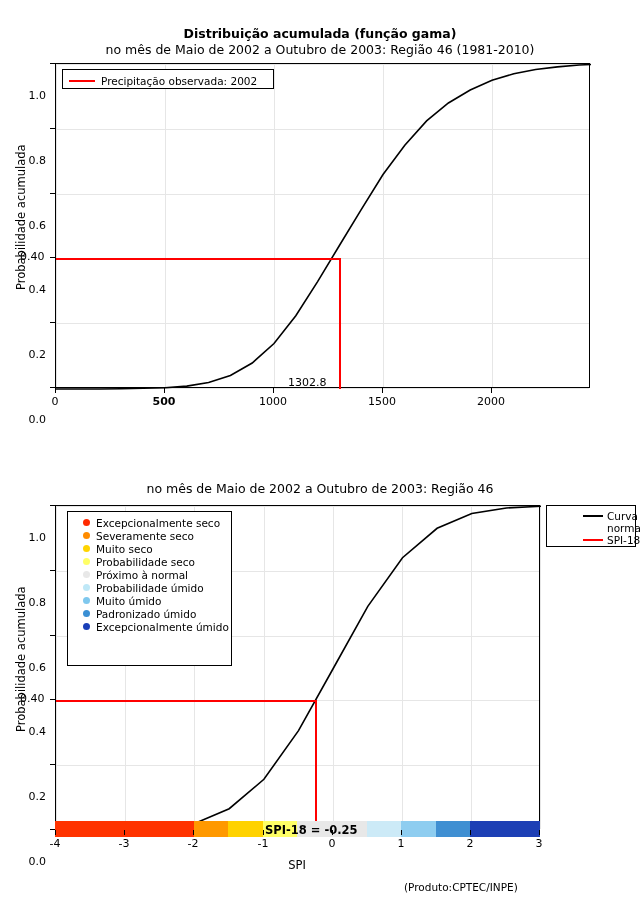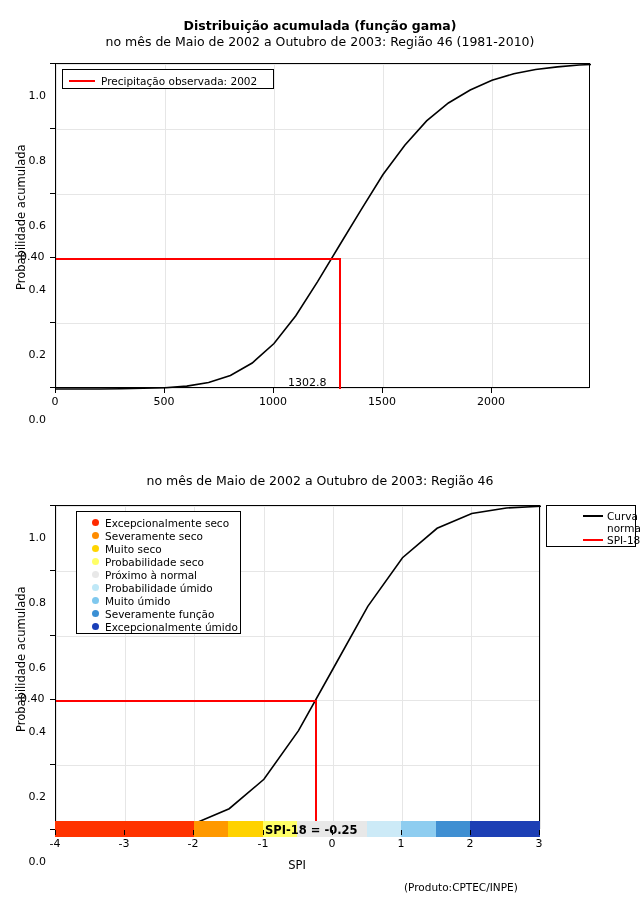--- a/index.html
+++ b/index.html
@@ -13,21 +13,21 @@
   }
   .panel{position:absolute;left:0;width:640px;}
   #panel-top{top:0;height:455px;}
   #panel-bottom{top:455px;height:445px;}
 
   .title{
     text-align:center;
     font-size:12.5px;
     font-weight:bold;
     line-height:16px;
-    margin:8px;
+    margin:16px;
     padding-top:10px;
   }
   .title .l2{display:block;font-weight:normal;}
   .plotbox{
     position:absolute;
     border:1px solid #000;
     background:#fff;
     box-sizing:border-box;
   }
   .gridline{position:absolute;background:#e6e6e6;}
@@ -142,21 +142,21 @@
     </div>
   </div>
 
   <div class="tick x" style="left:55px;top:388px;"></div>
   <div class="tick x" style="left:164px;top:388px;"></div>
   <div class="tick x" style="left:273px;top:388px;"></div>
   <div class="tick x" style="left:382px;top:388px;"></div>
   <div class="tick x" style="left:491px;top:388px;"></div>
 
   <div class="ticklabel x" style="left:55px;top:395px;">0</div>
-  <div class="ticklabel x" style="left:164px;top:395px;">500</div>
+  <div class="ticklabel x" style="left:164px;top:395px;font-weight:bold;">500</div>
   <div class="ticklabel x" style="left:273px;top:395px;text-align:right;">1000</div>
   <div class="ticklabel x" style="left:382px;top:395px;">1500</div>
   <div class="ticklabel x" style="left:491px;top:395px;">2000</div>
 
   <div class="tick y" style="left:50px;top:387px;"></div>
   <div class="tick y" style="left:50px;top:322px;"></div>
   <div class="tick y" style="left:50px;top:257px;"></div>
   <div class="tick y" style="left:50px;top:193px;"></div>
   <div class="tick y" style="left:50px;top:128px;"></div>
   <div class="tick y" style="left:50px;top:63px;"></div>
@@ -199,21 +199,21 @@
     <div class="gridline h" style="top:65px;left:0;width:100%;"></div>
     <div class="gridline h" style="top:0px;left:0;width:100%;"></div>
 
     <svg class="curve" width="485" height="325" viewBox="0 0 485 325" preserveAspectRatio="none">
       <polyline fill="none" stroke="#000000" stroke-width="1.6" points="0,325 34.6,325 69.3,324.7 103.9,323.0 138.6,317.5 173.2,302.7 207.9,273.3 242.5,224.6 277.2,162.5 311.8,100.4 346.5,51.7 381.1,22.3 415.8,7.5 450.4,2.0 485,0.3"></polyline>
     </svg>
 
     <div class="redline h" style="left:0px;top:194px;width:260px;"></div>
     <div class="redline v" style="left:259px;top:194px;height:131px;"></div>
 
-    <div class="legendbox" style="left:20px;top:5px;width:165px;height:123px;">
+    <div class="legendbox" style="left:11px;top:5px;width:165px;height:155px;">
       <div class="legrow">
         <span class="legdot" style="background:#ff2a00;"></span>
         <span class="legtext">Excepcionalmente seco</span>
       </div>
       <div class="legrow">
         <span class="legdot" style="background:#ff8c00;"></span>
         <span class="legtext">Severamente seco</span>
       </div>
       <div class="legrow">
         <span class="legdot" style="background:#ffd400;"></span>
@@ -230,21 +230,21 @@
       <div class="legrow">
         <span class="legdot" style="background:#bfe8f7;"></span>
         <span class="legtext">Probabilidade úmido</span>
       </div>
       <div class="legrow">
         <span class="legdot" style="background:#7fc8ee;"></span>
         <span class="legtext">Muito úmido</span>
       </div>
       <div class="legrow">
         <span class="legdot" style="background:#3a8fd4;"></span>
-        <span class="legtext">Severamente função</span>
+        <span class="legtext">Padronizado úmido</span>
       </div>
       <div class="legrow">
         <span class="legdot" style="background:#1a3fb8;"></span>
         <span class="legtext">Excepcionalmente úmido</span>
       </div>
     </div>
   </div>
 
   <div class="legendbox" style="left:546px;top:50px;width:90px;height:42px;padding-left:36px;">
     <div class="legrow" style="height:12px;">

